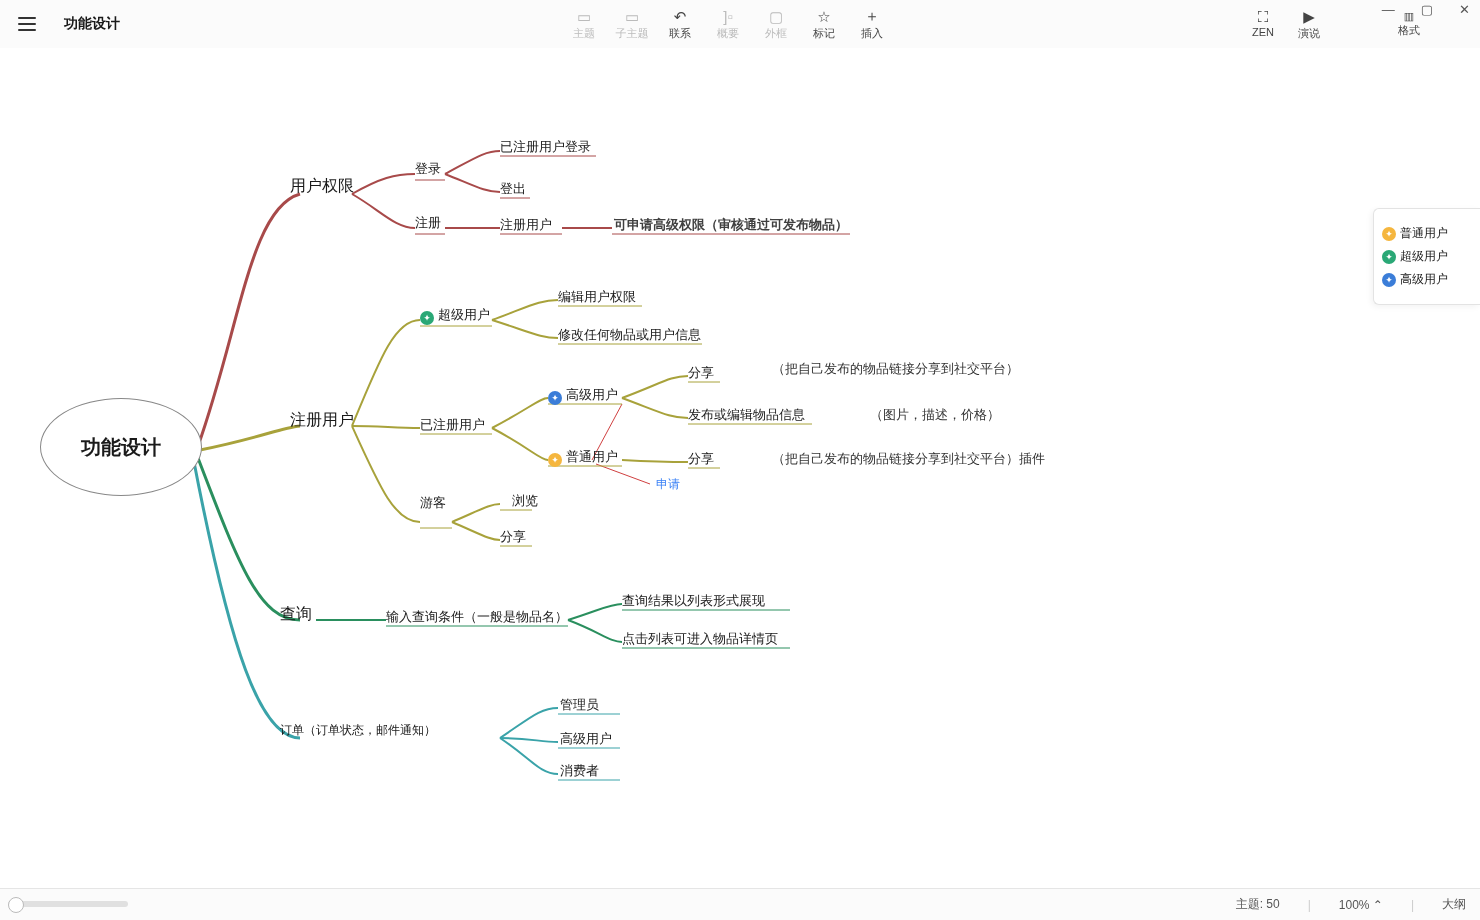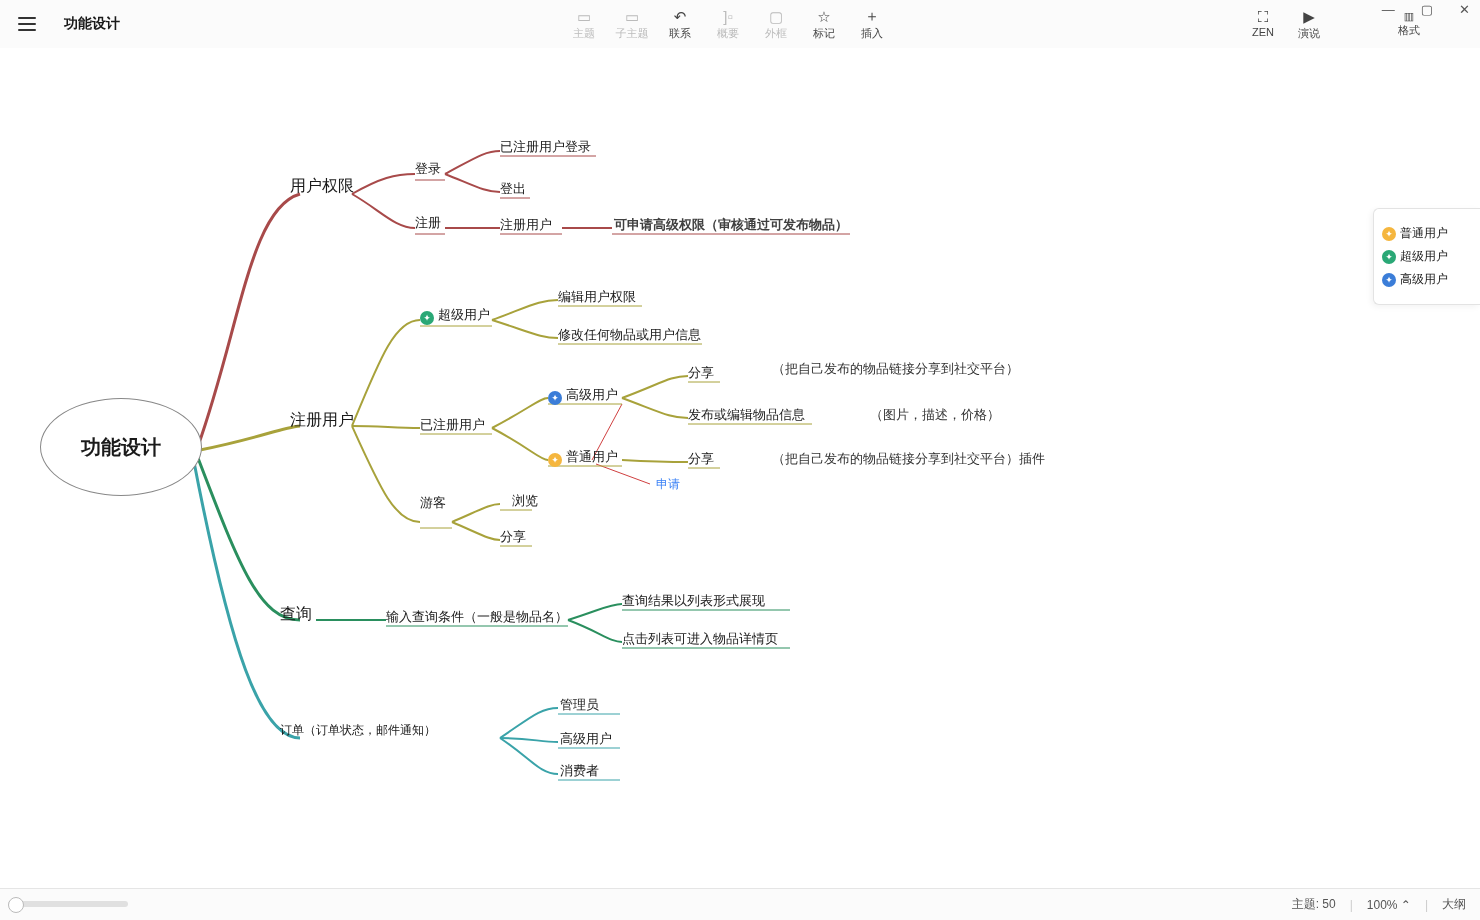--- a/index.html
+++ b/index.html
@@ -25,21 +25,21 @@
   .root{border:1px solid #888;border-radius:50%;width:160px;height:96px;display:flex;align-items:center;justify-content:center;font-size:20px;font-weight:600;background:#fff}
   .paren{color:#333}
   .user-badge{display:inline-flex;width:14px;height:14px;border-radius:50%;color:#fff;align-items:center;justify-content:center;font-size:9px;vertical-align:-2px;margin-right:4px}
   .b-y{background:#f5b63e}
   .b-g{background:#2aa876}
   .b-b{background:#3b7dd8}
   
   .legend{position:absolute;right:0;top:160px;width:90px;background:#fff;border:1px solid #e3e3e3;border-right:none;border-radius:6px 0 0 6px;padding:10px 8px;box-shadow:-2px 2px 6px rgba(0,0,0,.05);font-size:12px}
   .legend .row{display:flex;align-items:center;margin:6px 0;white-space:nowrap;overflow:hidden}
   
-  .statusbar{position:absolute;left:0;bottom:0;height:32px;width:100%;border-top:1px solid #e5e5e5;background:#fbfbfb;display:flex;align-items:center;justify-content:flex-end;padding-right:14px;font-size:12px;color:#555;gap:14px;box-sizing:border-box}
+  .statusbar{position:absolute;left:0;bottom:0;height:32px;width:100%;border-top:1px solid #e5e5e5;background:#fbfbfb;display:flex;align-items:center;justify-content:flex-end;padding-right:14px;font-size:12px;color:#555;gap:28px;box-sizing:border-box}
   .statusbar .sep{color:#ccc}
   .slider{position:absolute;left:8px;top:12px;width:120px;height:6px;background:#e0e0e0;border-radius:3px}
   .slider .thumb{position:absolute;left:0;top:-4px;width:14px;height:14px;border-radius:50%;background:#fff;border:1px solid #bbb}
 </style>
 </head>
 <body>
 
 <div class="titlebar">
   <div class="hamburger">
       <span></span>

